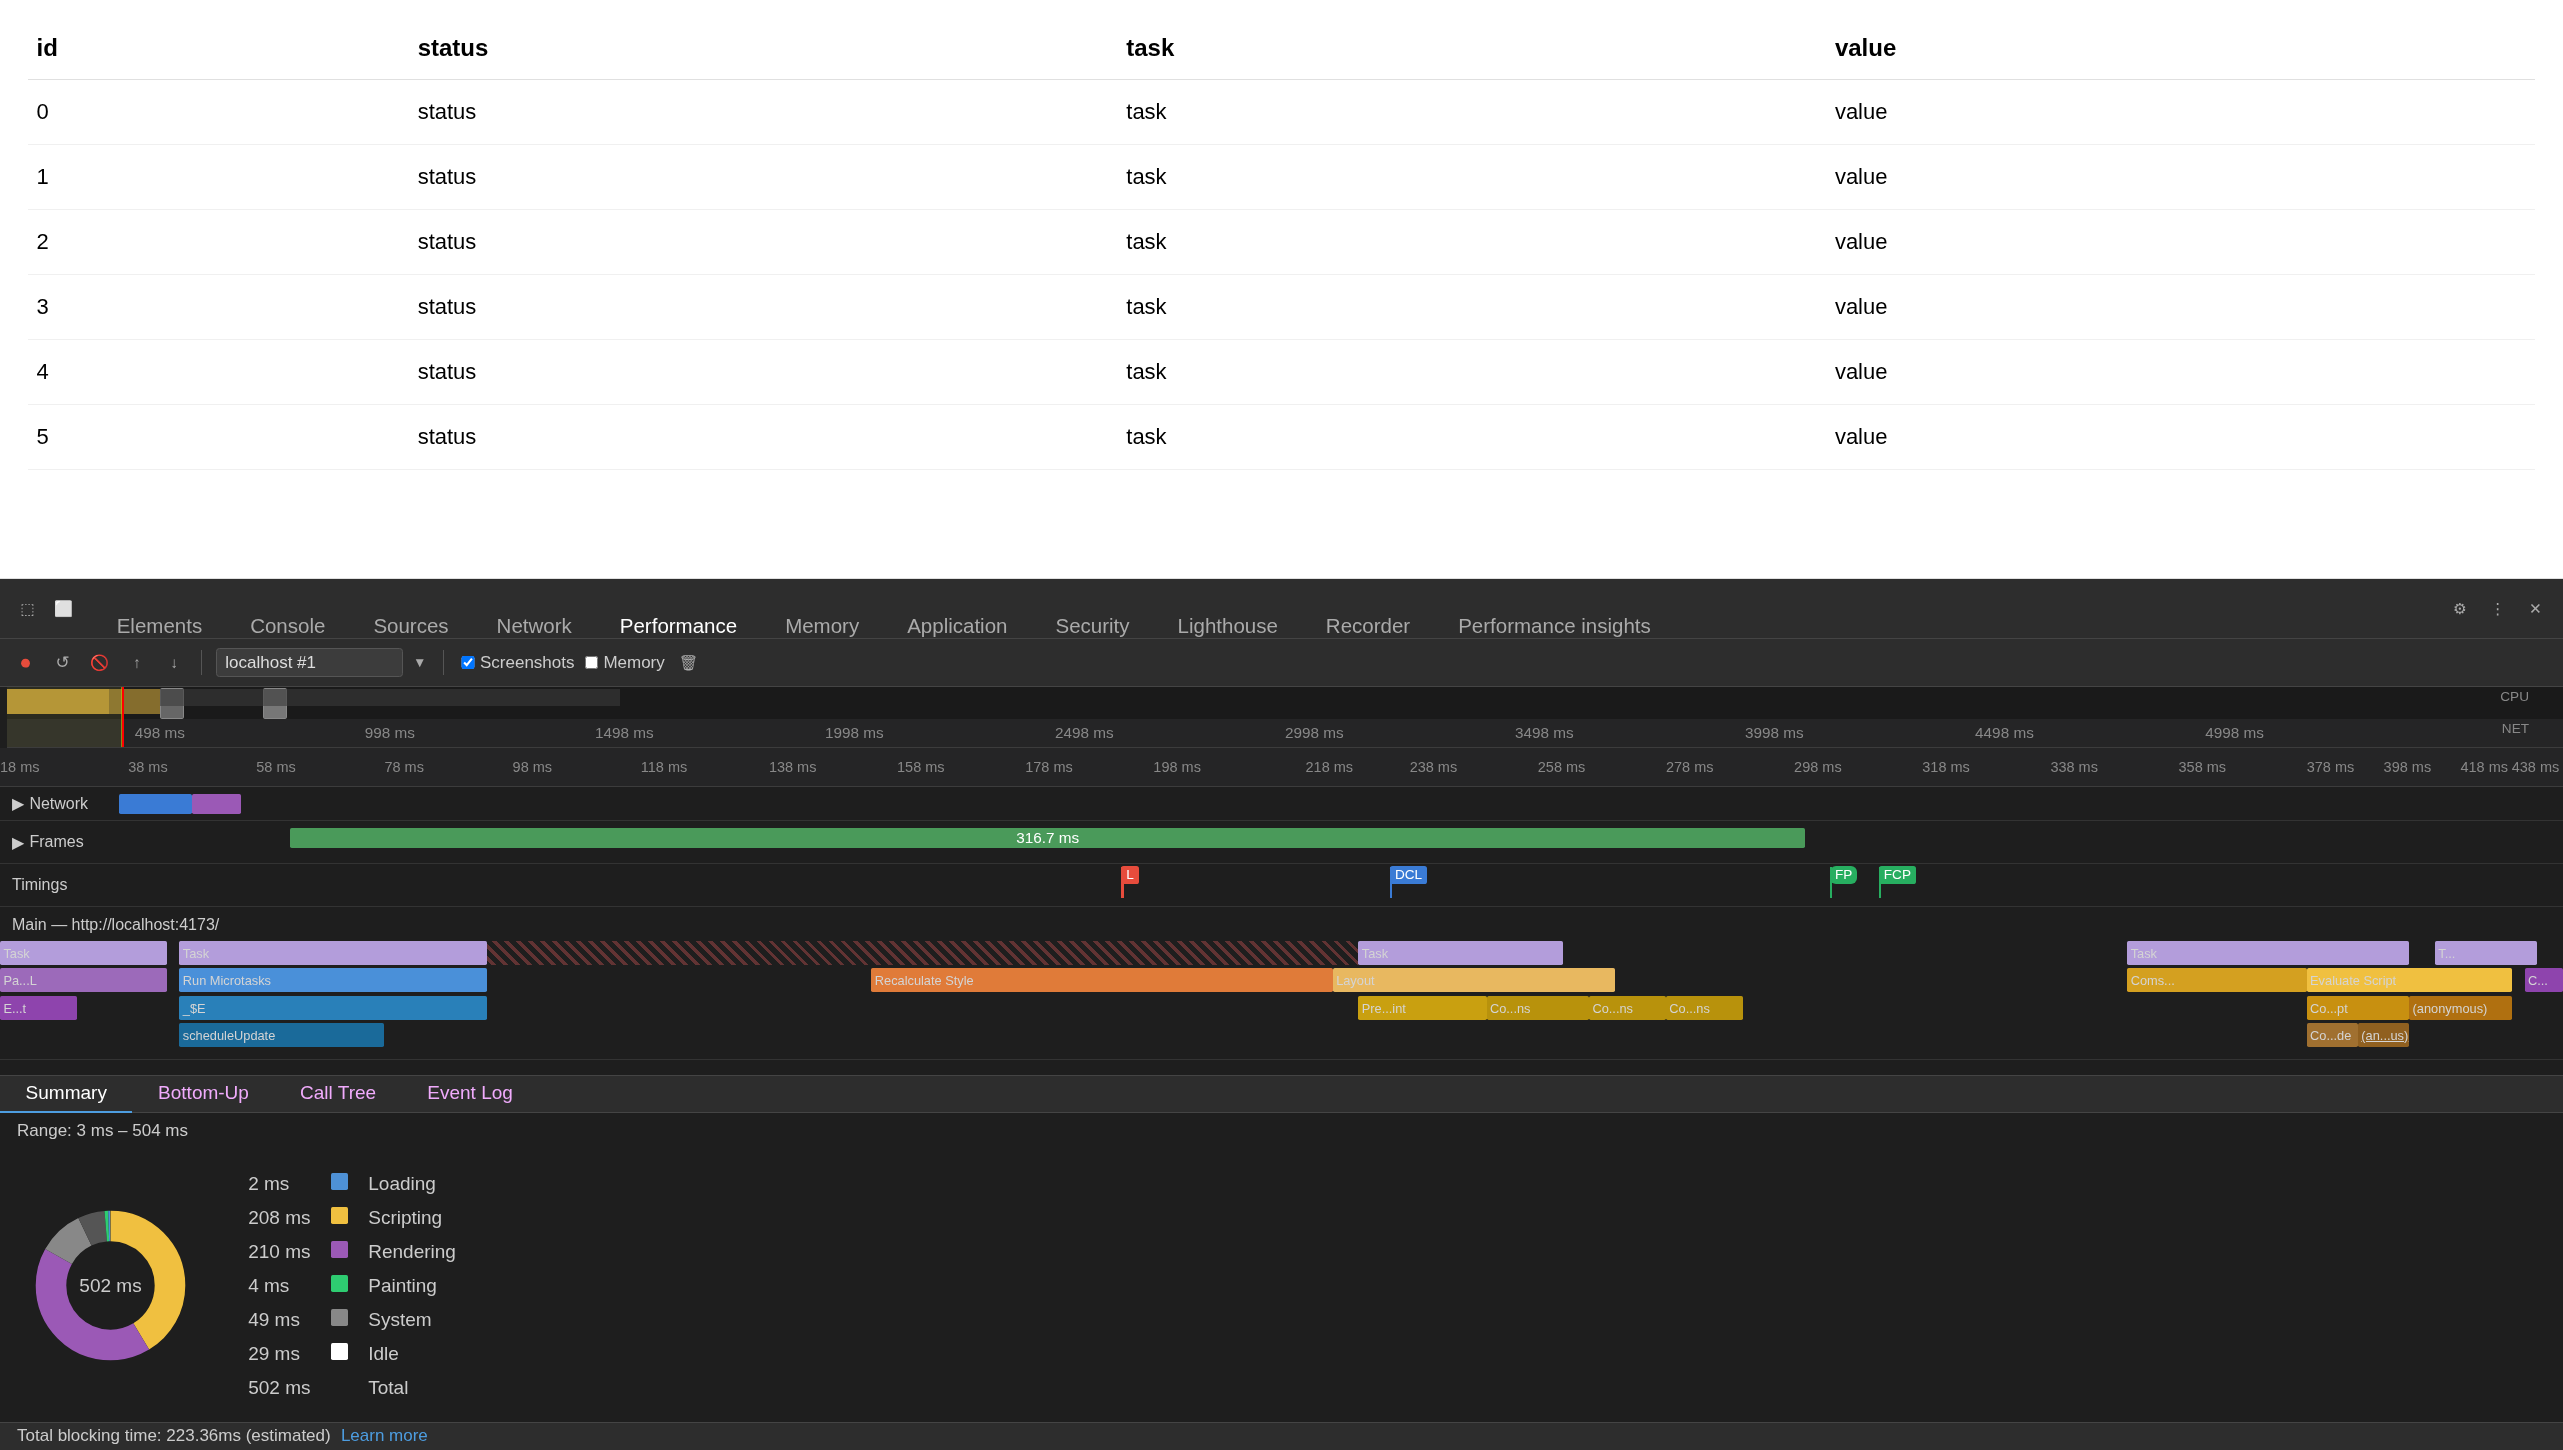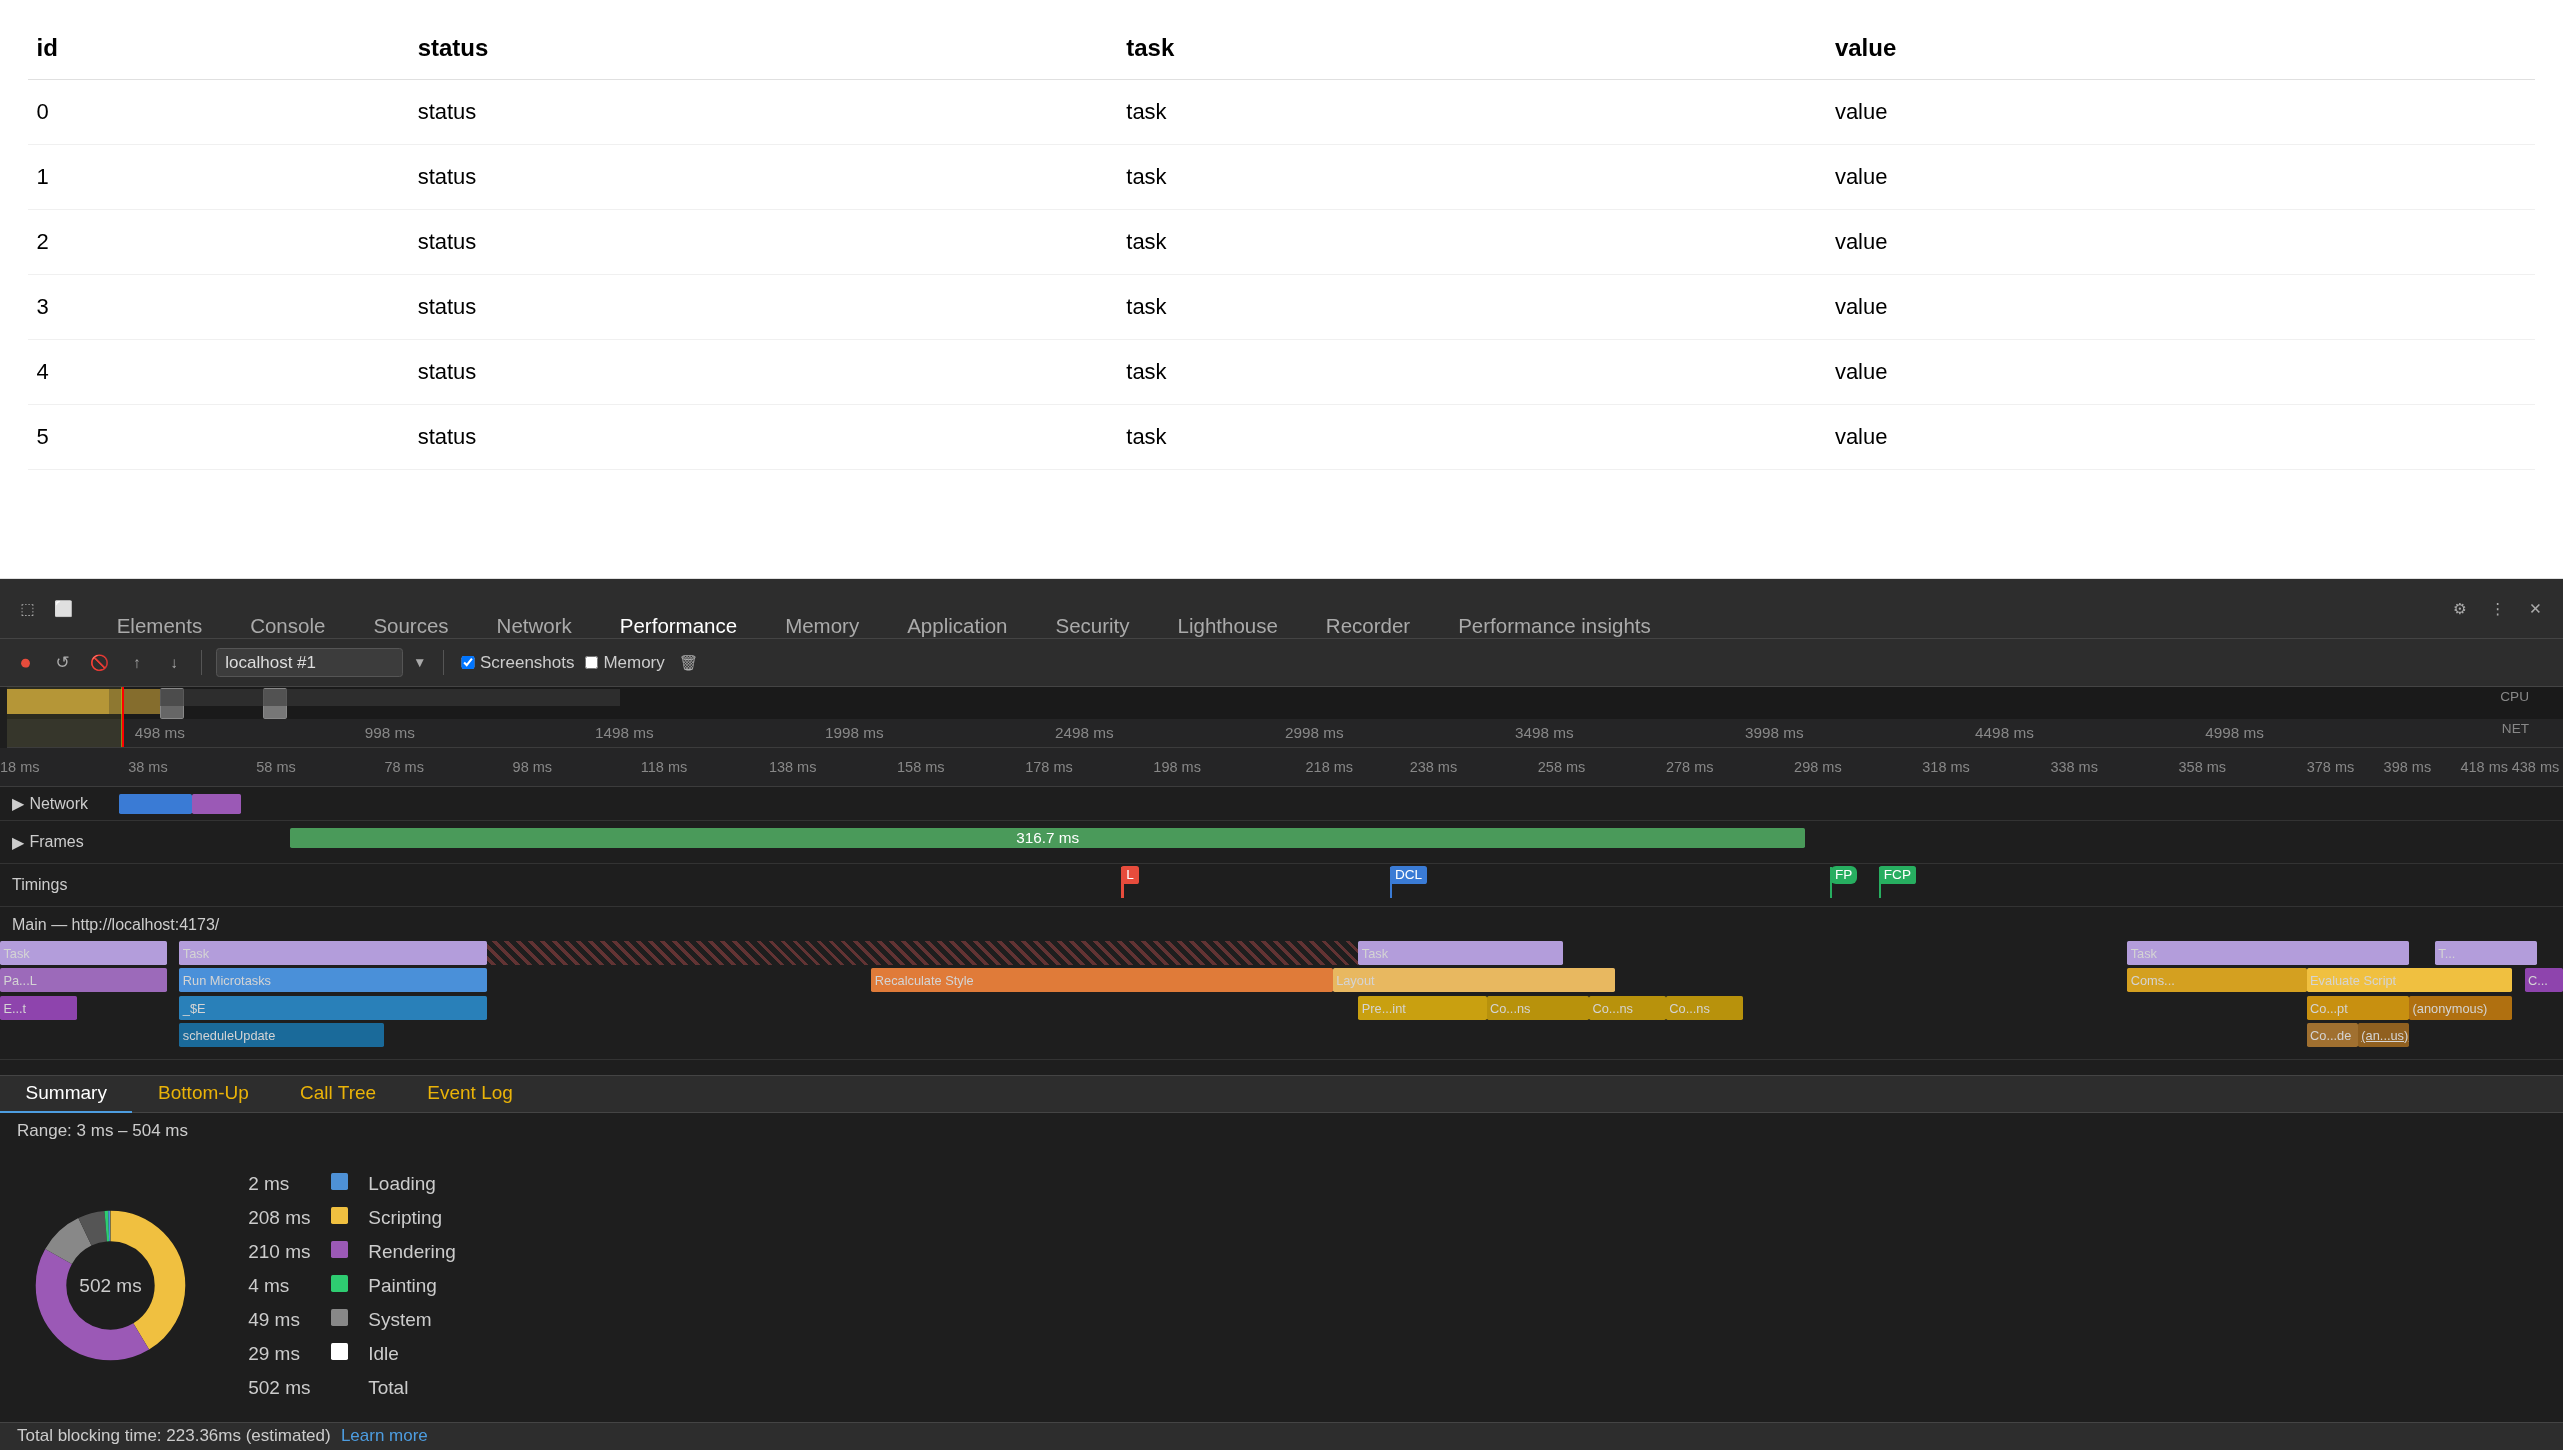--- a/index.html
+++ b/index.html
@@ -261,21 +261,21 @@
       background: #2d2d2d;
       height: 44px;
       align-items: stretch;
       border-bottom: 0.9px solid #444;
     }
 
     .bottom-tab {
       padding: 0 25.6px;
       display: flex; align-items: center;
       cursor: pointer;
-      color: #eab308;
+      color: #f0abfc;
       font-size: 19px;
       border-bottom: 2.6px solid transparent;
       margin-bottom: -0.9px;
     }
 
     .bottom-tab.active { color: #fff; border-bottom: 2.6px solid #4d9de0; }
 
     .range-text {
       font-size: 17px;
       color: #ccc;

